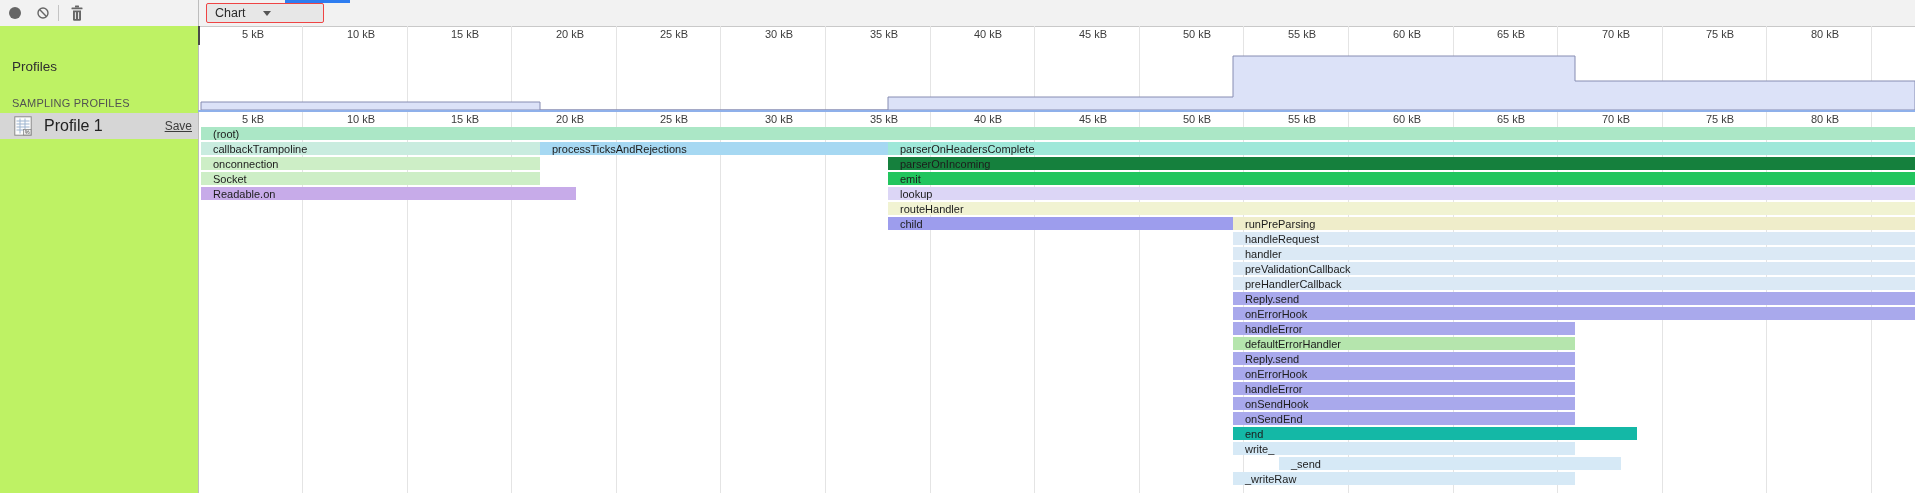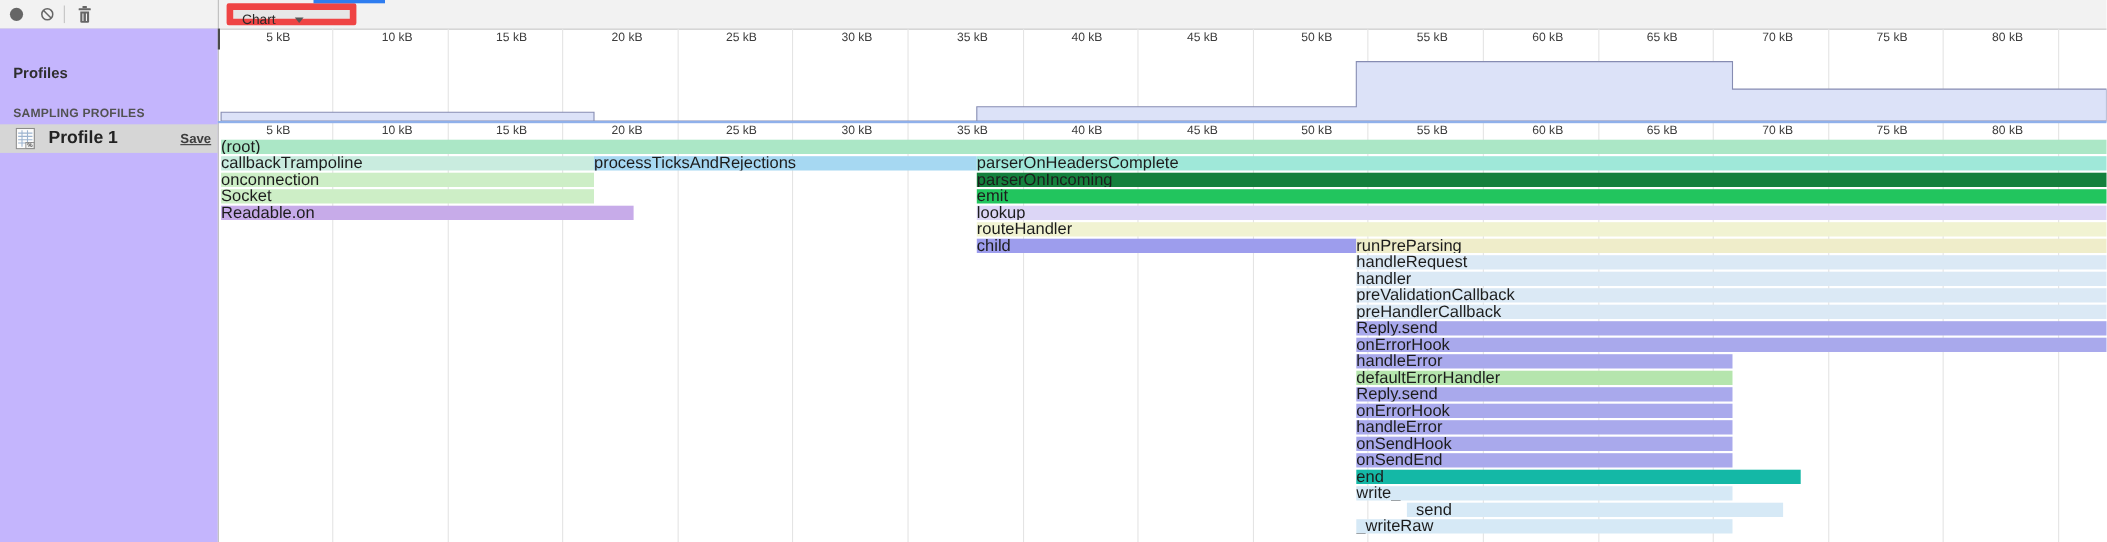--- a/index.html
+++ b/index.html
@@ -14,30 +14,30 @@
 
   
   .toolbar{position:absolute;left:0;top:0;width:1915px;height:26px;background:#f2f2f2;border-bottom:1px solid #c9c9c9;}
   .tab-indicator{position:absolute;left:285px;top:0;width:65px;height:3px;background:#2e7df0;}
   .record-dot{position:absolute;left:9px;top:7px;width:12px;height:12px;border-radius:50%;background:#666;}
   .block-icon{position:absolute;left:37px;top:7px;width:12px;height:12px;}
   .tb-sep{position:absolute;left:58px;top:5px;width:1px;height:16px;background:#c4c4c4;}
   .trash-icon{position:absolute;left:70px;top:5px;width:14px;height:16px;}
   .chart-select{
     position:absolute;left:206px;top:3px;width:118px;height:20px;
-    background:#e7e7e7;border:6px solid #ef4444;border-radius:2px;box-sizing:border-box;
+    background:#e7e7e7;border:1px solid #ef4444;border-radius:2px;box-sizing:border-box;
     font-size:12.5px;color:#2a2a2a;line-height:18px;padding-left:8px;
   }
   .chart-select .arrow{
     position:absolute;left:56px;top:7px;width:0;height:0;
     border-left:4px solid transparent;border-right:4px solid transparent;border-top:5px solid #555;
   }
 
   
-  .sidebar{position:absolute;left:0;top:26px;width:198px;height:467px;background:#c4b5fd;font-weight:bold;}
+  .sidebar{position:absolute;left:0;top:26px;width:198px;height:467px;background:#bef264;}
   .sidebar-border{position:absolute;left:198px;top:0;width:1px;height:493px;background:#bdbdbd;}
   .profiles-title{position:absolute;left:12px;top:33px;font-size:13.5px;color:#2f2f2f;}
   .section-label{position:absolute;left:12px;top:71px;font-size:11px;color:#525252;letter-spacing:.2px;}
   .profile-row{position:absolute;left:0;top:87px;width:198px;height:26px;background:#d6d6d6;}
   .profile-icon{position:absolute;left:14px;top:3px;width:18px;height:20px;}
   .profile-name{position:absolute;left:44px;top:0;height:15px;line-height:26px;font-size:16px;color:#222;}
   .save-link{position:absolute;right:6px;top:0;height:26px;line-height:26px;font-size:12px;color:#3c3c3c;text-decoration:underline;cursor:pointer;}
 
   
   .grid-top{position:absolute;top:26px;width:1px;height:85px;background:#e4e4e4;}
@@ -47,22 +47,22 @@
   .tick-bot{top:113px;}
 
   
   .overview-svg{position:absolute;left:198px;top:26px;}
   .overview-baseline{position:absolute;left:198px;top:110px;width:1717px;height:2px;background:#8fb0ea;}
   .overview-handle{position:absolute;left:198px;top:26px;width:2px;height:19px;background:#4a4a4a;}
 
   
   .bar{
     position:absolute;height:13.5px;box-sizing:border-box;
-    font-size:15px;line-height:14px;color:#1c1c1c;
-    padding-left:0;white-space:nowrap;overflow:hidden;
+    font-size:11px;line-height:14px;color:#1c1c1c;
+    padding-left:12px;white-space:nowrap;overflow:hidden;
   }
   .bar.dotted{
     background-image:radial-gradient(circle, rgba(255,255,255,.65) 0.8px, transparent 1.1px);
     background-size:4px 4px;
   }
 </style>
 </head>
 <body>
 
 <div id="stage">

